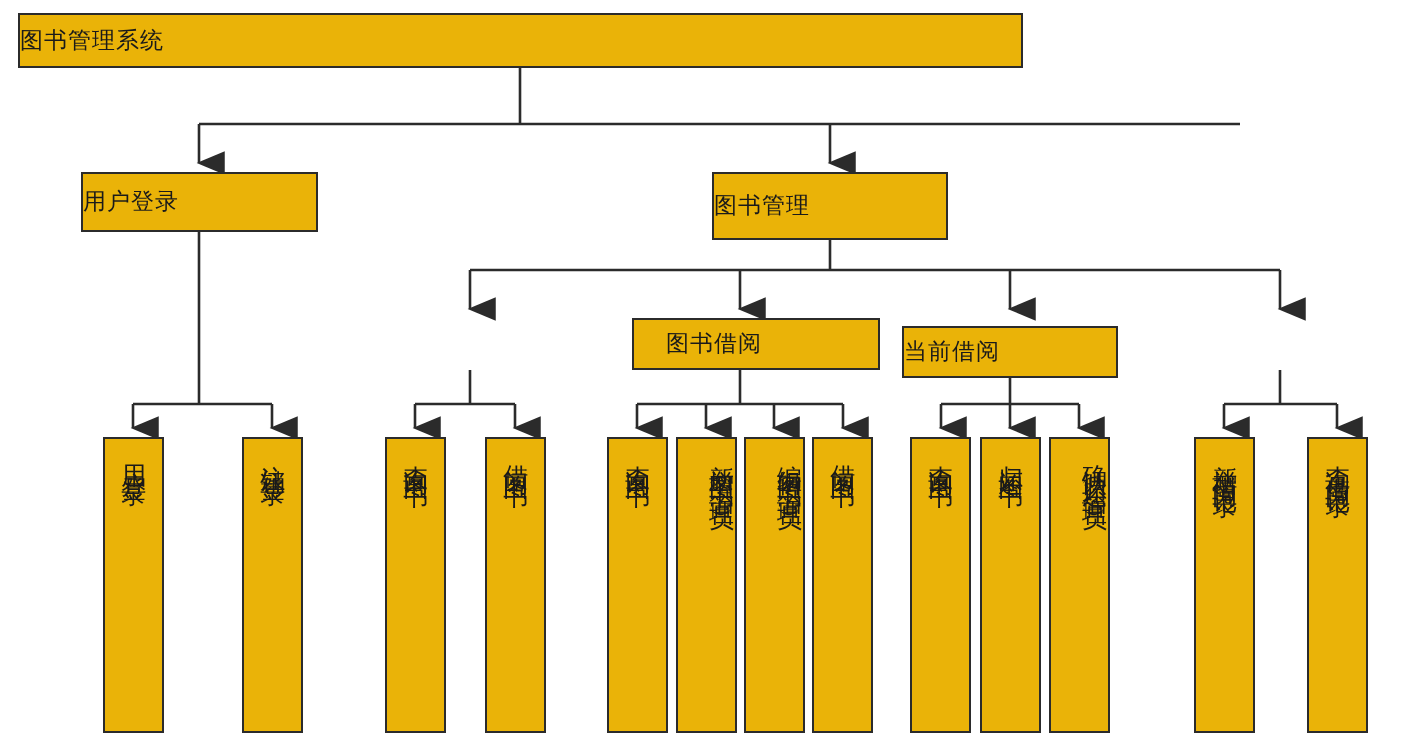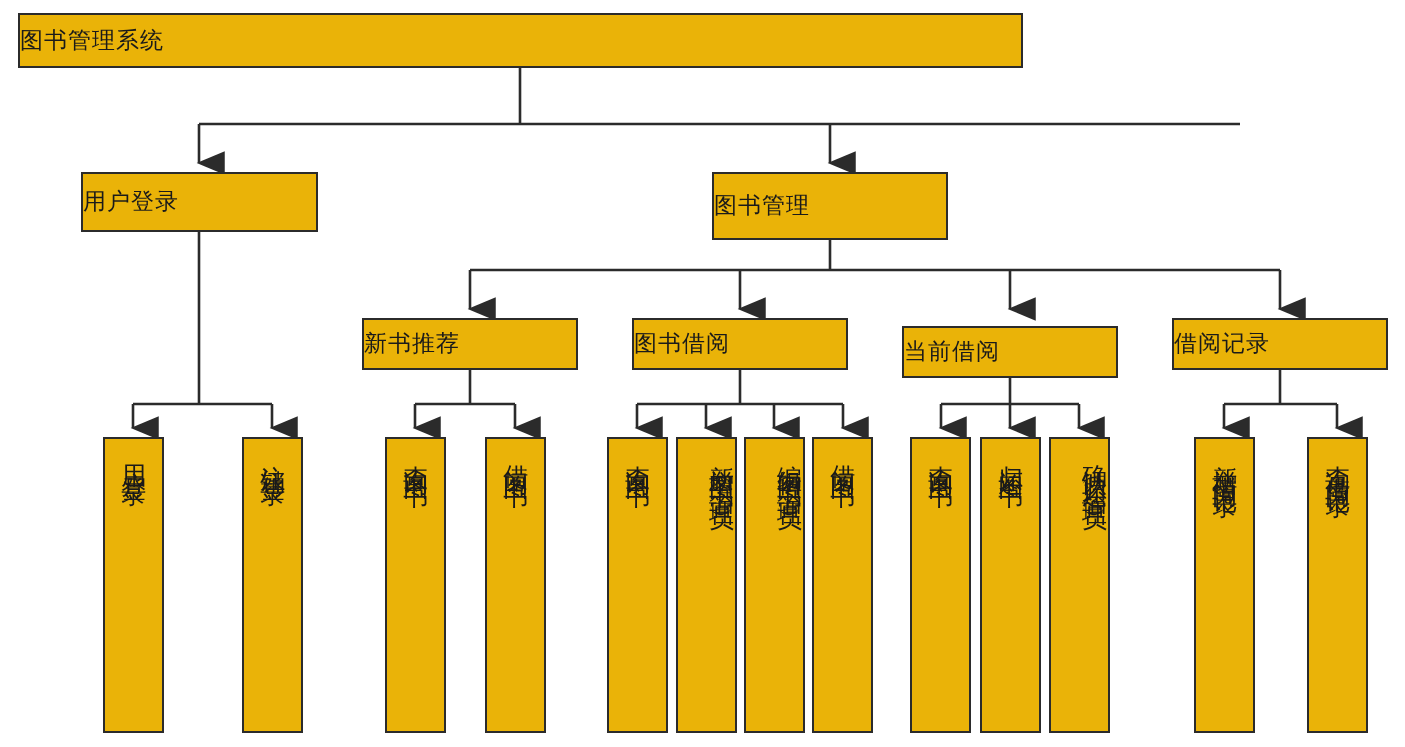--- a/index.html
+++ b/index.html
@@ -115,31 +115,25 @@
     <span>图书管理系统</span>
   </div>
 
   <div class="node horiz" style="left:81px;top:172px;width:237px;height:60px;">
     <span>用户登录</span>
   </div>
   <div class="node horiz" style="left:712px;top:172px;width:236px;height:68px;">
     <span>图书管理</span>
   </div>
 
-  <div class="node horiz" style="left:362px;top:318px;width:216px;height:52px;">
-    <span>新书推荐</span>
-  </div>
-  <div class="node horiz" style="left:632px;top:318px;width:216px;height:52px;">
+  <div class="node horiz" style="left:632px;top:318px;width:248px;height:52px;padding-left:32px;">
     <span>图书借阅</span>
   </div>
   <div class="node horiz" style="left:902px;top:318px;width:216px;height:52px;margin-top:8px;">
     <span>当前借阅</span>
-  </div>
-  <div class="node horiz" style="left:1172px;top:318px;width:216px;height:52px;">
-    <span>借阅记录</span>
   </div>
 
   <div class="node vert" style="left:103px;top:437px;width:61px;height:296px;">
     <span>用户登录</span>
   </div>
   <div class="node vert" style="left:242px;top:437px;width:61px;height:296px;">
     <span>注销登录</span>
   </div>
 
   <div class="node vert" style="left:385px;top:437px;width:61px;height:296px;">

